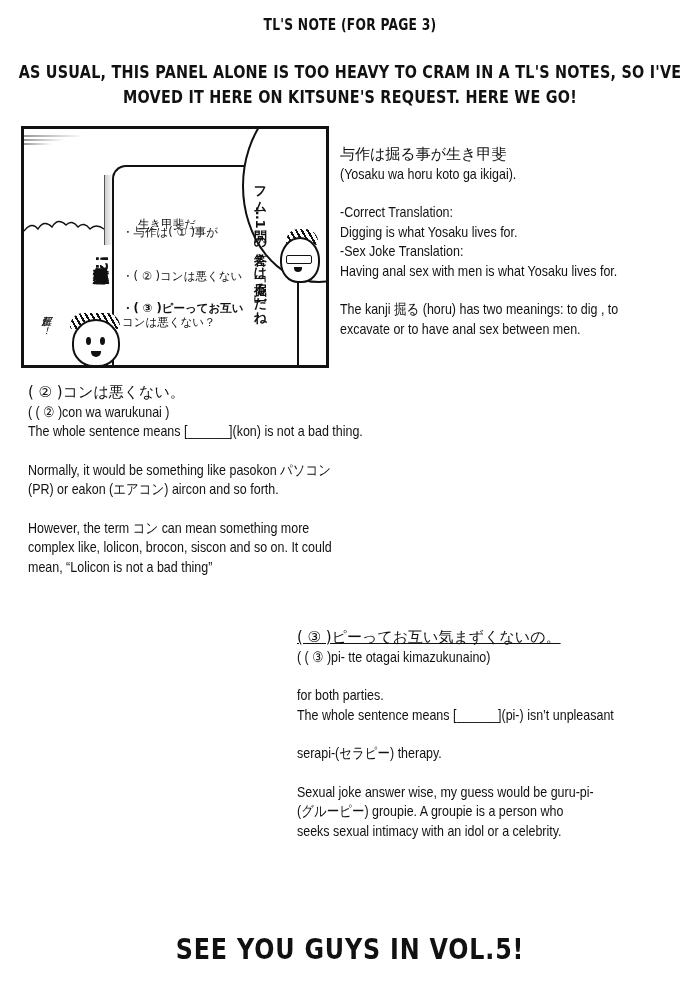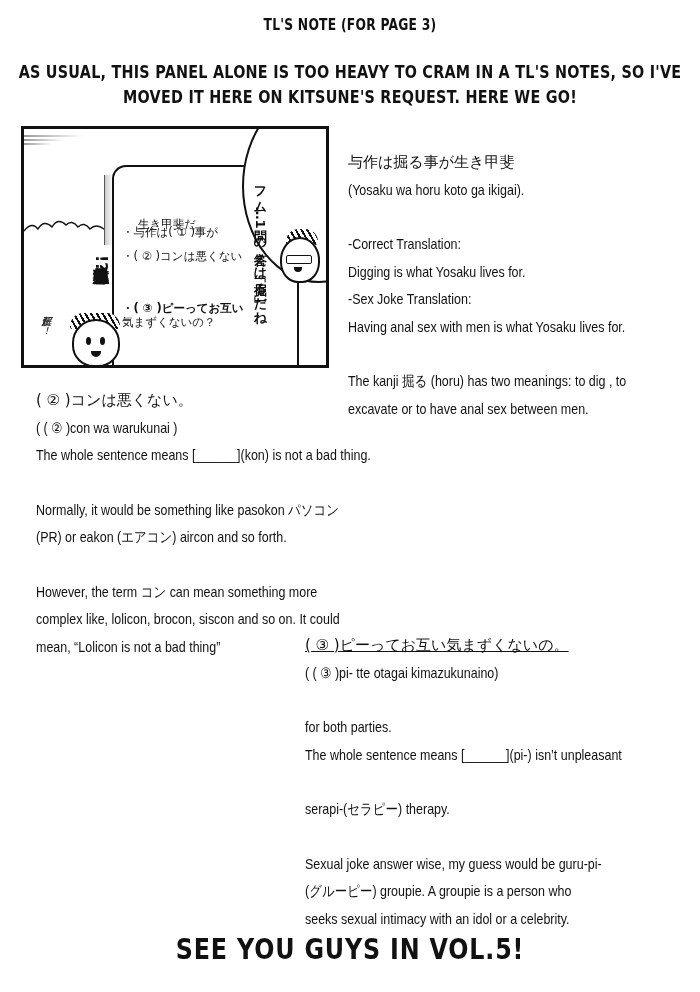--- a/index.html
+++ b/index.html
@@ -3,21 +3,21 @@
   <meta charset="utf-8">
   <style>
     html, body { margin: 0; padding: 0; background: #ffffff; }
     body { width: 700px; height: 992px; position: relative; overflow: hidden; color: #111; font-family: "Liberation Sans", "DejaVu Sans", sans-serif; }
     .hand { font-family: "DejaVu Sans", sans-serif; font-weight: bold; text-transform: uppercase; letter-spacing: 0.3px; transform: scaleX(0.82); transform-origin: center; }
     #title { position: absolute; top: 16px; left: 0; width: 700px; text-align: center; font-size: 15px; }
     #intro { position: absolute; top: 60px; left: -64px; width: 828px; text-align: center; font-size: 17.5px; line-height: 25px; }
     #outro { position: absolute; top: 932px; left: 0; width: 700px; text-align: center; font-size: 29px; letter-spacing: 1px; }
 
     .body-text { position: absolute; font-family: "Liberation Sans Narrow", "Liberation Sans", sans-serif; font-size: 14.5px; line-height: 19.5px; }
-    .body-text p { margin: 8px; }
+    .body-text p { margin: 0; }
     .gap { height: 19px; }
     .cond { display: inline-block; transform: scaleX(0.86); transform-origin: left; white-space: nowrap; }
     .jp { font-family: "DejaVu Sans", sans-serif; font-size: 15px; }
 
     #note1 { top: 145px; left: 340px; width: 360px; }
     #note2 { top: 383px; left: 28px; width: 460px; }
     #note3 { top: 628px; left: 297px; width: 400px; text-decoration: underline; }
 
     
     #panel { position: absolute; left: 21px; top: 126px; width: 302px; height: 236px; border: 3px solid #111; background: #fff; overflow: hidden; }
@@ -52,23 +52,23 @@
   <div class="speed" style="top:6px;width:60px;"></div>
   <div class="speed" style="top:10px;width:40px;"></div>
   <div class="speed" style="top:14px;width:28px;"></div>
   <svg class="cloud" viewBox="0 0 90 20">
     <path d="M0 14 Q8 4 14 12 Q20 2 28 10 Q34 0 42 8 Q48 2 54 10 Q60 4 66 12 Q72 6 80 12 L90 12" fill="none" stroke="#111" stroke-width="1.4"></path>
   </svg>
   <div id="board-edge"></div>
   <div id="board"></div>
   <div class="board-line" style="left:98px;top:74px;margin-top:22px;">・与作は( ① )事が</div>
   <div class="board-line" style="left:98px;top:88px;margin-left:16px;"> 生き甲斐だ</div>
-  <div class="board-line" style="left:98px;top:120px;">・( ② )コンは悪くない</div>
+  <div class="board-line" style="left:98px;top:140px;">・( ② )コンは悪くない</div>
   <div class="board-line" style="left:98px;top:172px;font-weight:bold;">・( ③ )ピーってお互い</div>
-  <div class="board-line" style="left:98px;top:186px;">気まずくないの？</div>
+  <div class="board-line" style="left:98px;top:186px;">コンは悪くない？</div>
 
   <div id="bubble"></div>
   <div id="bubble-text" class="vtext">フム…問1の答えは「掘る」だね</div>
 
   <div id="caption-main" class="vtext">星川君勉強得意!?</div>
   <div id="caption-small" class="vtext">正解だ！</div>
 
   <div id="hair-left" class="hair"></div>
   <div id="head-left" class="head">
     <div class="eye" style="left:12px;top:16px;"></div>

